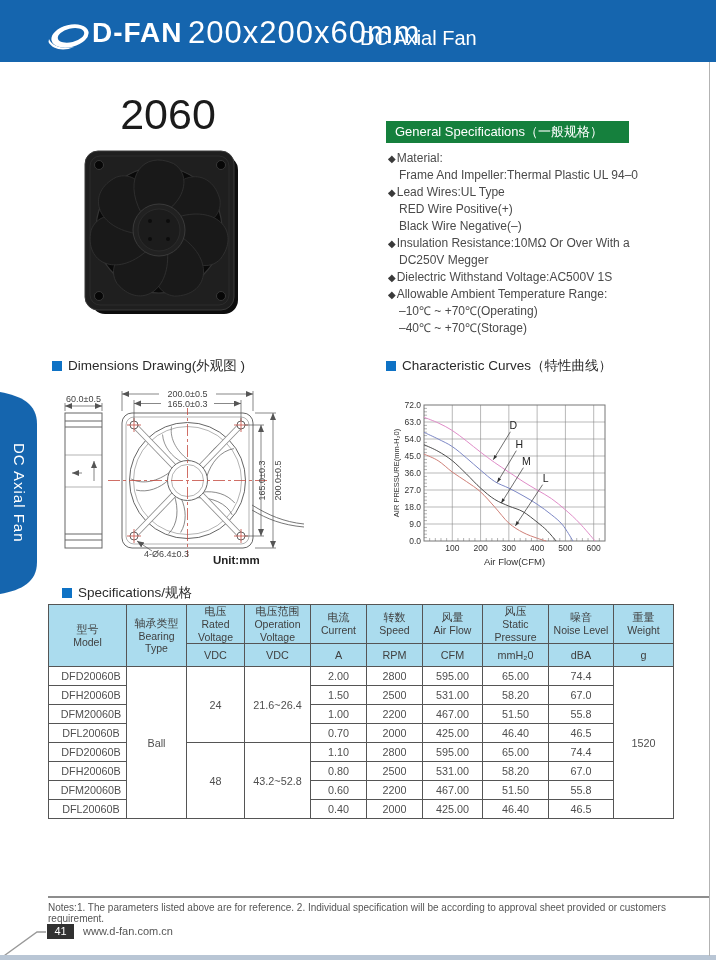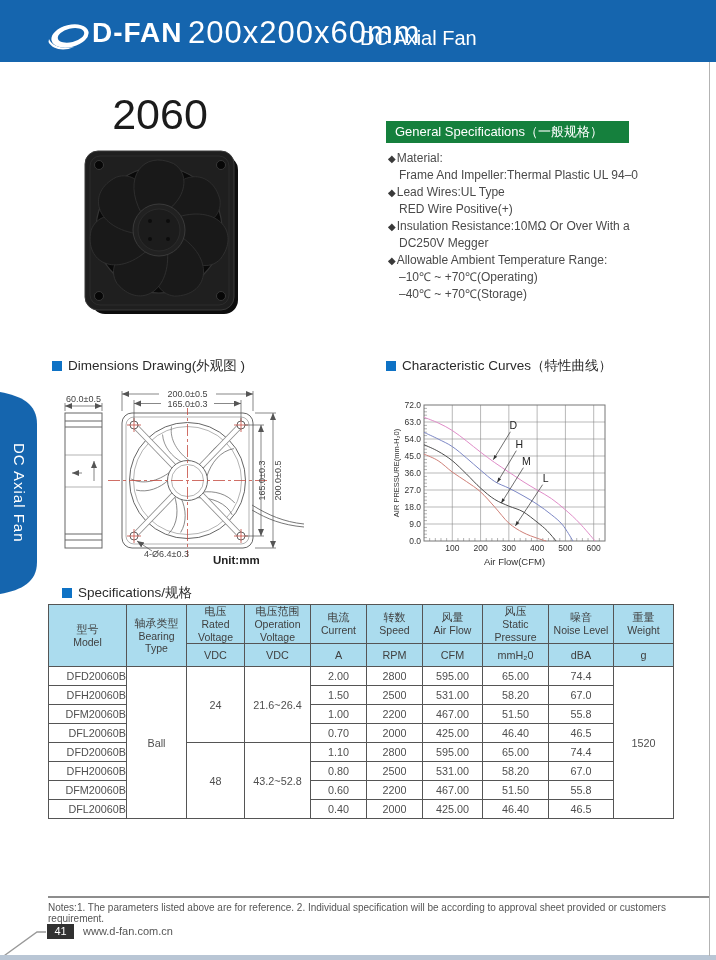--- a/index.html
+++ b/index.html
@@ -12,21 +12,21 @@
   .logo-text{left:92px;top:17px;color:#fff;font-size:28px;font-weight:bold;letter-spacing:1px;}
   .header-title{left:188px;top:15px;color:#fff;font-size:31px;font-weight:400;letter-spacing:1px;}
   .header-sub{left:360px;top:27px;color:#fff;font-size:20px;font-weight:400;}
 
   
   .side-tab{left:0;top:392px;width:38px;height:202px;}
   .side-tab-label-wrap{position:absolute;left:0;top:0;width:38px;height:202px;display:flex;align-items:center;justify-content:center;}
   .side-tab-label{writing-mode:vertical-rl;color:#fff;font-size:15px;letter-spacing:1px;}
 
   
-  .model-series{left:95px;top:90px;width:130px;text-align:center;font-size:43px;font-weight:500;color:#1b1b1b;}
+  .model-series{left:103px;top:90px;width:130px;text-align:center;font-size:43px;font-weight:500;color:#1b1b1b;}
 
   
   .gs-bar{left:386px;top:121px;width:243px;height:22px;background:#15803d;color:#fff;
           font-size:13px;line-height:22px;padding-left:9px;box-sizing:border-box;}
   .gs-list{left:388px;top:150px;width:310px;font-size:12px;color:#4a4a4a;}
   .gs-line{line-height:17px;white-space:nowrap;}
   .gs-line .dia{font-size:10px;color:#3a3a3a;margin-right:1px;}
   .gs-line.cont{padding-left:11px;}
 
   
@@ -35,21 +35,21 @@
 
   
   table.spec{border-collapse:collapse;table-layout:fixed;width:625px;font-size:10.8px;color:#4f4f4f;}
   table.spec th, table.spec td{border:1px solid #555;padding:0;}
   table.spec thead th{background:#abdcee;font-weight:400;color:#3f3f3f;line-height:1.2;}
   table.spec thead tr.r1 th{height:37px;}
   table.spec thead tr.r2 th{height:22px;font-size:10.8px;}
   table.spec thead .zh{display:block;font-size:11px;}
   table.spec thead .en{display:block;font-size:10.5px;}
   table.spec tbody td{height:18px;text-align:center;background:#fff;}
-  table.spec tbody td.model{text-align:right;padding-left:7px;}
+  table.spec tbody td.model{text-align:center;padding-left:7px;}
 
   
   .notes-rule{left:48px;top:896px;width:662px;height:2px;background:#8d8d8d;}
   .notes{left:48px;top:902px;width:664px;font-size:10px;color:#555;}
   .page-badge{left:47px;top:924px;width:27px;height:15px;background:#313131;color:#fff;
               font-size:11px;font-weight:normal;text-align:center;line-height:15px;}
   .website{left:83px;top:925px;font-size:11px;color:#555;}
   .bottom-strip{left:0;top:955px;width:716px;height:5px;background:#b9c6d5;}
   .right-border{left:709px;top:62px;width:1px;height:894px;background:#b3b3b3;}
 </style>
@@ -121,22 +121,24 @@
     <circle cx="15" cy="154" r="4.5" fill="#070707" stroke="#404040" stroke-width="0.8"></circle>
     <circle cx="137" cy="154" r="4.5" fill="#070707" stroke="#404040" stroke-width="0.8"></circle>
   </svg>
 
   <div class="abs gs-bar">General Specifications（一般规格）</div>
   <div class="abs gs-list" id="gs-list">
       <div class="gs-line"><span class="dia">◆</span><span>Material:</span></div>
       <div class="gs-line cont"><span>Frame And Impeller:Thermal Plastic UL 94–0</span></div>
       <div class="gs-line"><span class="dia">◆</span><span>Lead Wires:UL Type</span></div>
       <div class="gs-line cont"><span>RED Wire Positive(+)</span></div>
+      <div class="gs-line cont"><span>Black Wire Negative(–)</span></div>
       <div class="gs-line"><span class="dia">◆</span><span>Insulation Resistance:10MΩ Or Over With a</span></div>
       <div class="gs-line cont"><span>DC250V Megger</span></div>
+      <div class="gs-line"><span class="dia">◆</span><span>Dielectric Withstand Voltage:AC500V 1S</span></div>
       <div class="gs-line"><span class="dia">◆</span><span>Allowable Ambient Temperature Range:</span></div>
       <div class="gs-line cont"><span>–10℃ ~ +70℃(Operating)</span></div>
       <div class="gs-line cont"><span>–40℃ ~ +70℃(Storage)</span></div>
     </div>
 
   <div class="abs sec-title" style="left:52px;top:357px;">
     <span class="sq"></span><span>Dimensions Drawing(外观图 )</span>
   </div>
   <div class="abs sec-title" style="left:386px;top:357px;text-align:center;">
     <span class="sq"></span><span>Characteristic Curves（特性曲线）</span>

